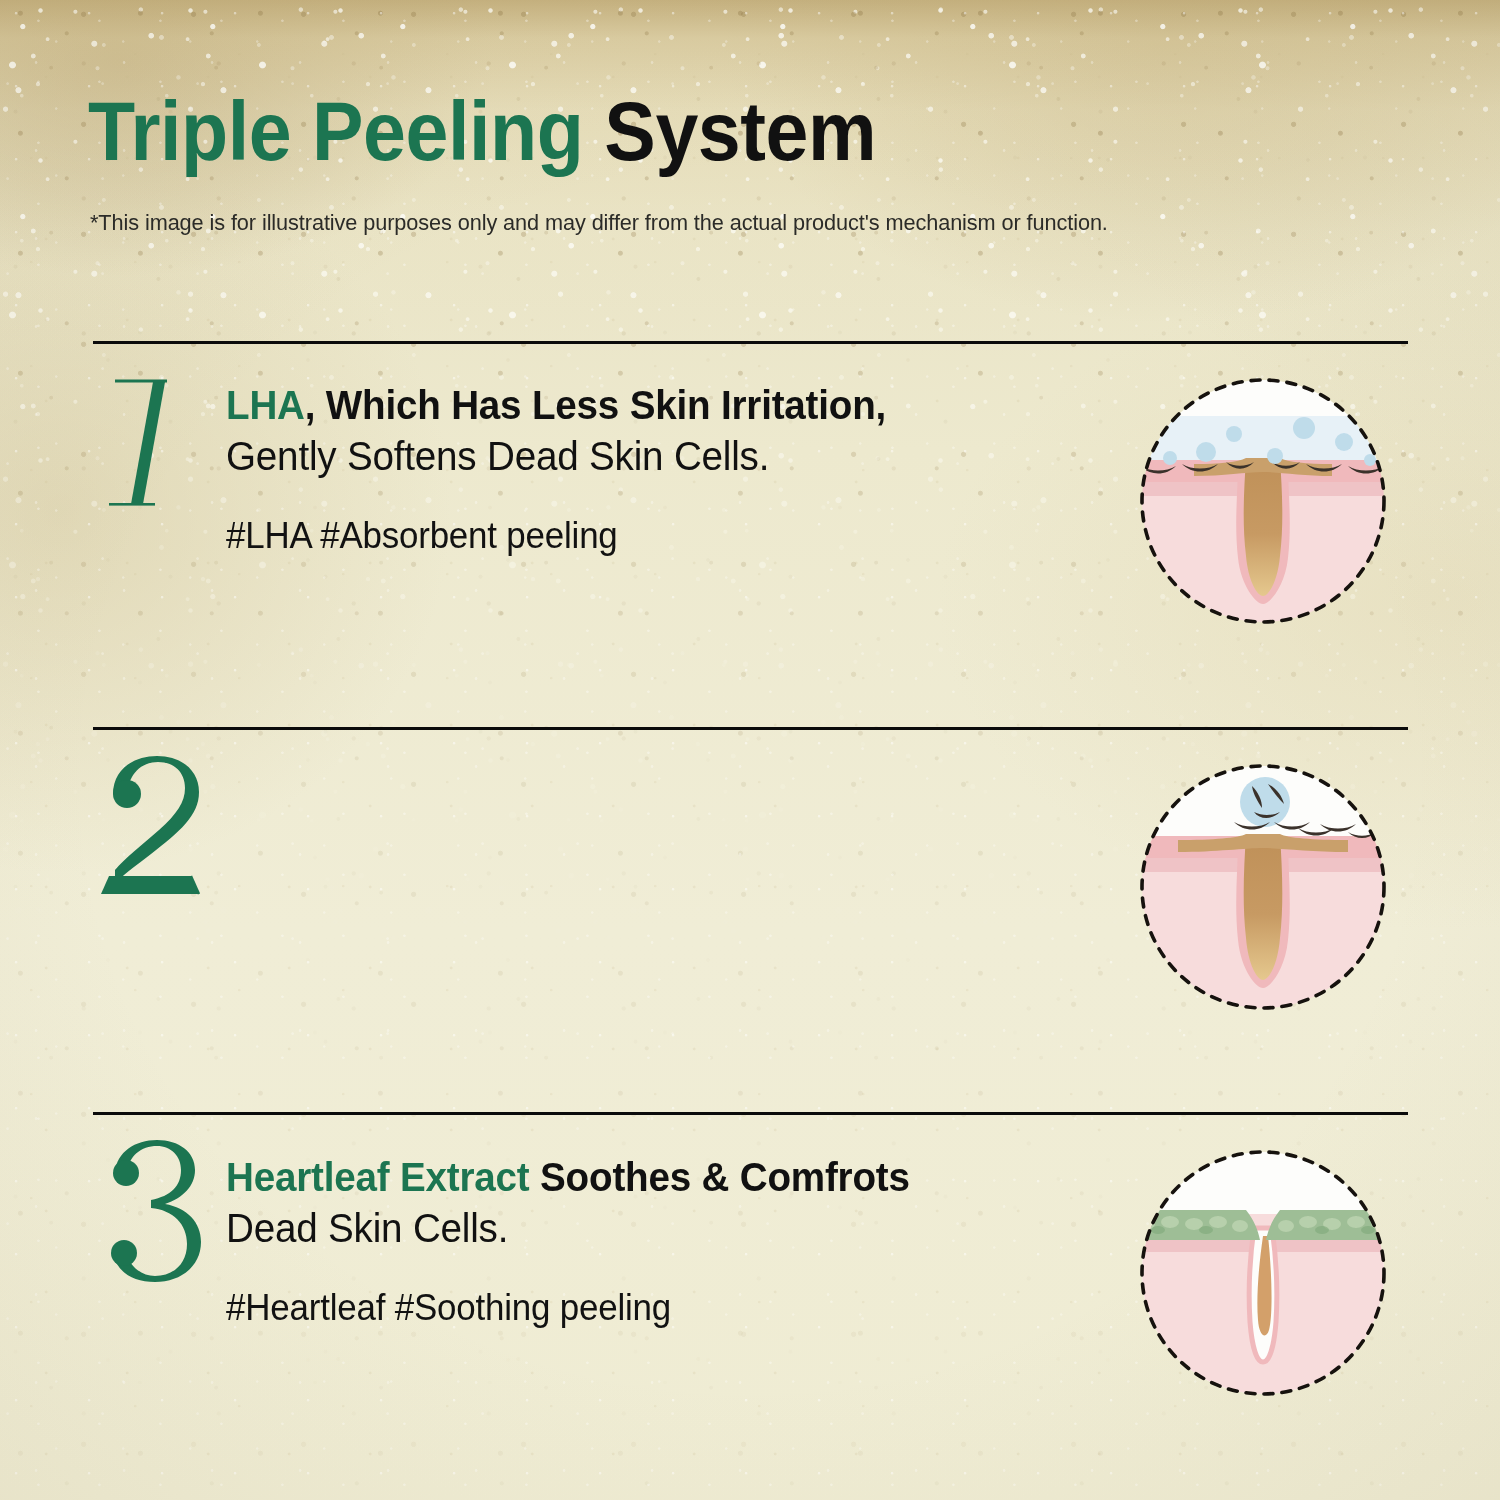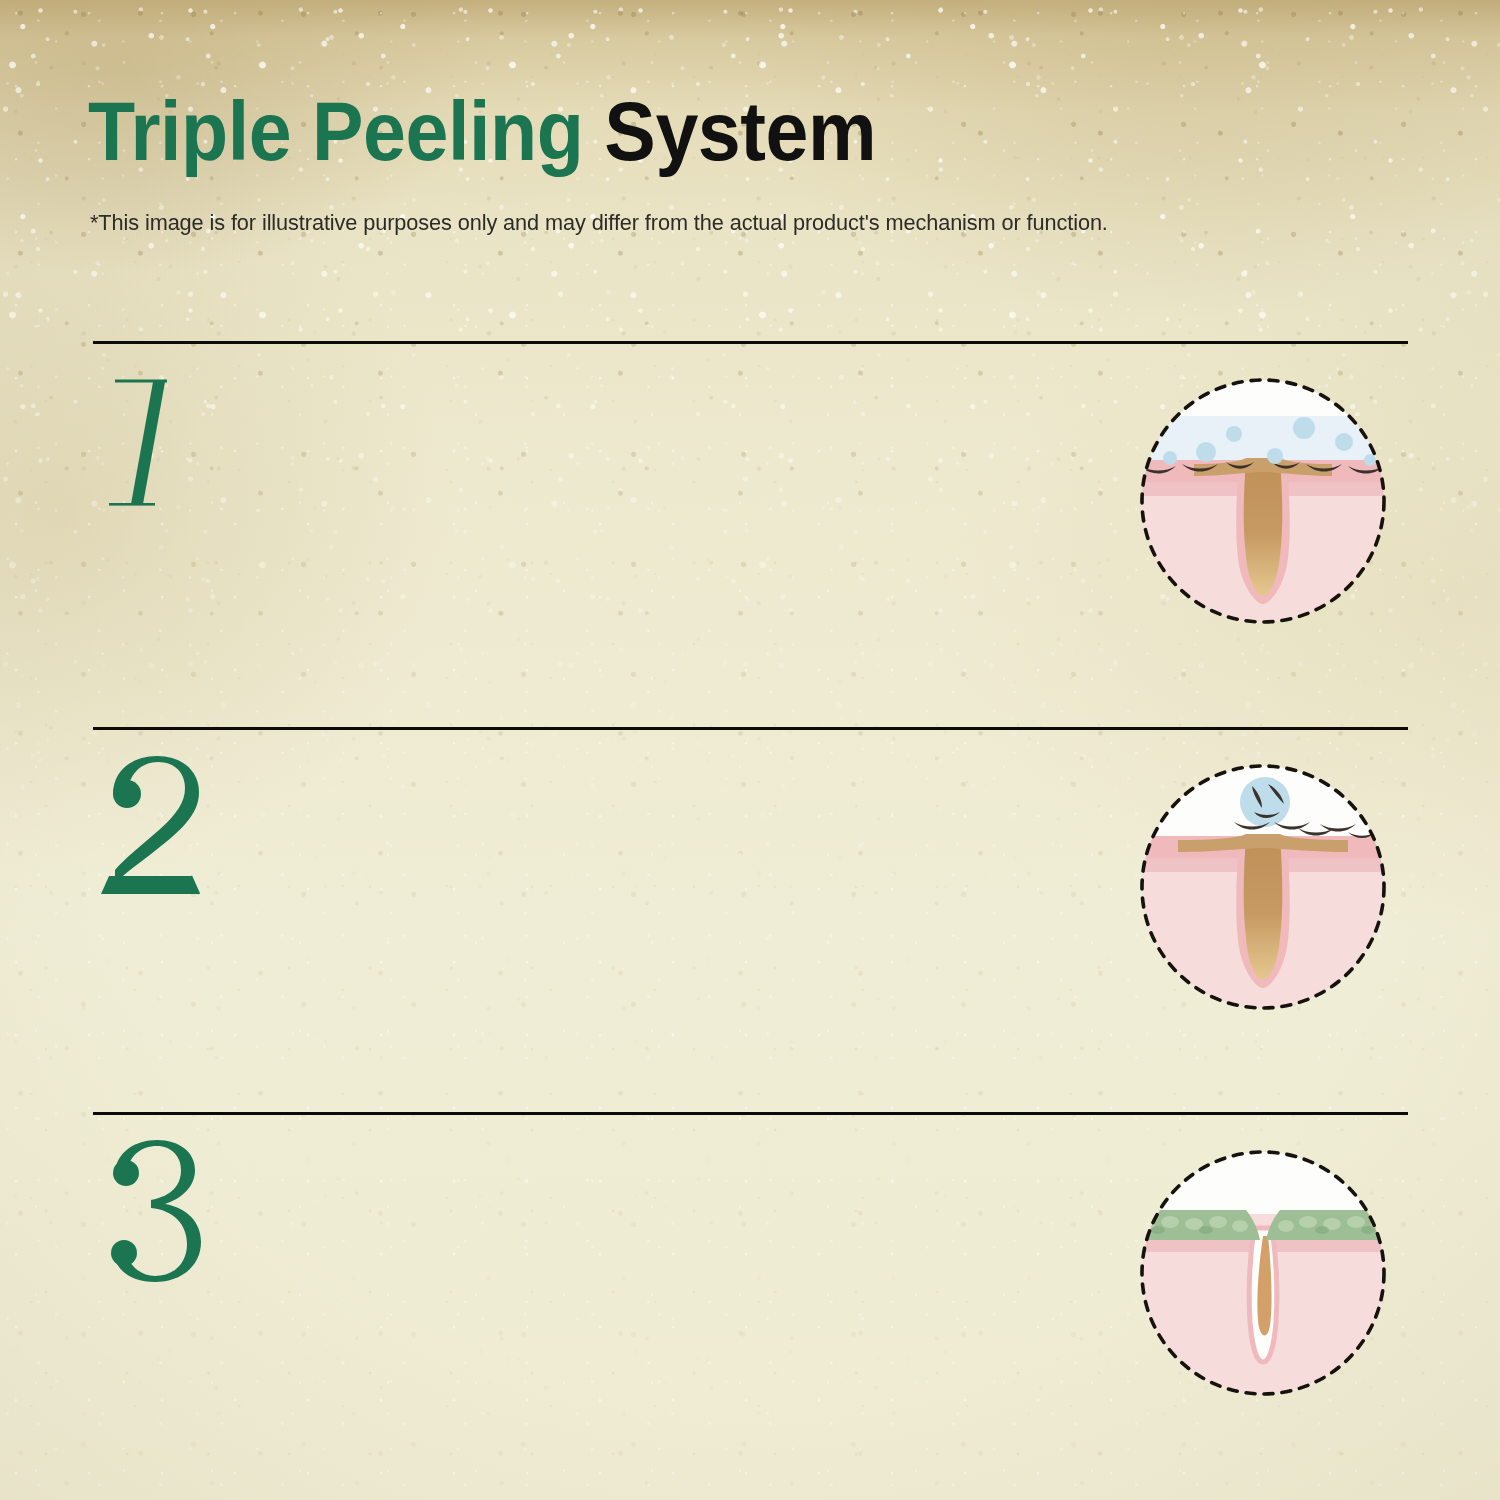--- a/index.html
+++ b/index.html
@@ -265,20 +265,24 @@
 
       <div class="step-num">
         <svg width="120" height="150" viewBox="0 0 120 150" aria-hidden="true">
 
           <path d="M70 18 L48 140 L36 140 L58 18 Z" fill="#1C7551"></path>
           <rect x="20" y="15.5" width="52" height="3" fill="#1C7551"></rect>
           <rect x="14" y="139" width="46" height="2.6" fill="#1C7551"></rect>
         </svg>
       </div>
 
+      <div class="step-body">
+        <p class="headline"><span class="lead">LHA</span><span class="bold">, Which Has Less Skin Irritation,</span><span class="line2 reg">Gently Softens Dead Skin Cells.</span></p>
+        <p class="tags">#LHA #Absorbent peeling</p>
+      </div>
 
       <div class="illus">
         <svg width="258" height="258" viewBox="0 0 258 258" aria-hidden="true">
           <defs>
             <clipPath id="c1">
                 <circle cx="129" cy="129" r="121"></circle>
               </clipPath>
             <linearGradient id="pore1" x1="0" y1="0" x2="0" y2="1">
               <stop offset="0%" stop-color="#BF9058"></stop>
               <stop offset="55%" stop-color="#C79A63"></stop>
@@ -401,20 +405,24 @@
                    C78 140 92 128 92 108
                    C92 88 78 74 56 72
                    L56 64 C76 60 86 50 86 34
                    C86 20 76 10 62 10
                    C46 10 34 20 32 36 Z" fill="#1C7551"></path>
           <circle cx="31" cy="37" r="13" fill="#1C7551"></circle>
           <circle cx="29" cy="117" r="13" fill="#1C7551"></circle>
         </svg>
       </div>
 
+      <div class="step-body">
+        <p class="headline"><span class="lead">Heartleaf Extract</span><span class="bold"> Soothes &amp; Comfrots</span><span class="line2 reg">Dead Skin Cells.</span></p>
+        <p class="tags">#Heartleaf #Soothing peeling</p>
+      </div>
 
       <div class="illus">
         <svg width="258" height="258" viewBox="0 0 258 258" aria-hidden="true">
           <defs>
             <clipPath id="c3">
                 <circle cx="129" cy="129" r="121"></circle>
               </clipPath>
             <clipPath id="leafband">
               <path d="M0 66 L112 66 C120 76 124 86 126 96 L132 96 C134 86 138 76 146 66 L258 66 L258 96 L0 96 Z"></path>
             </clipPath>

